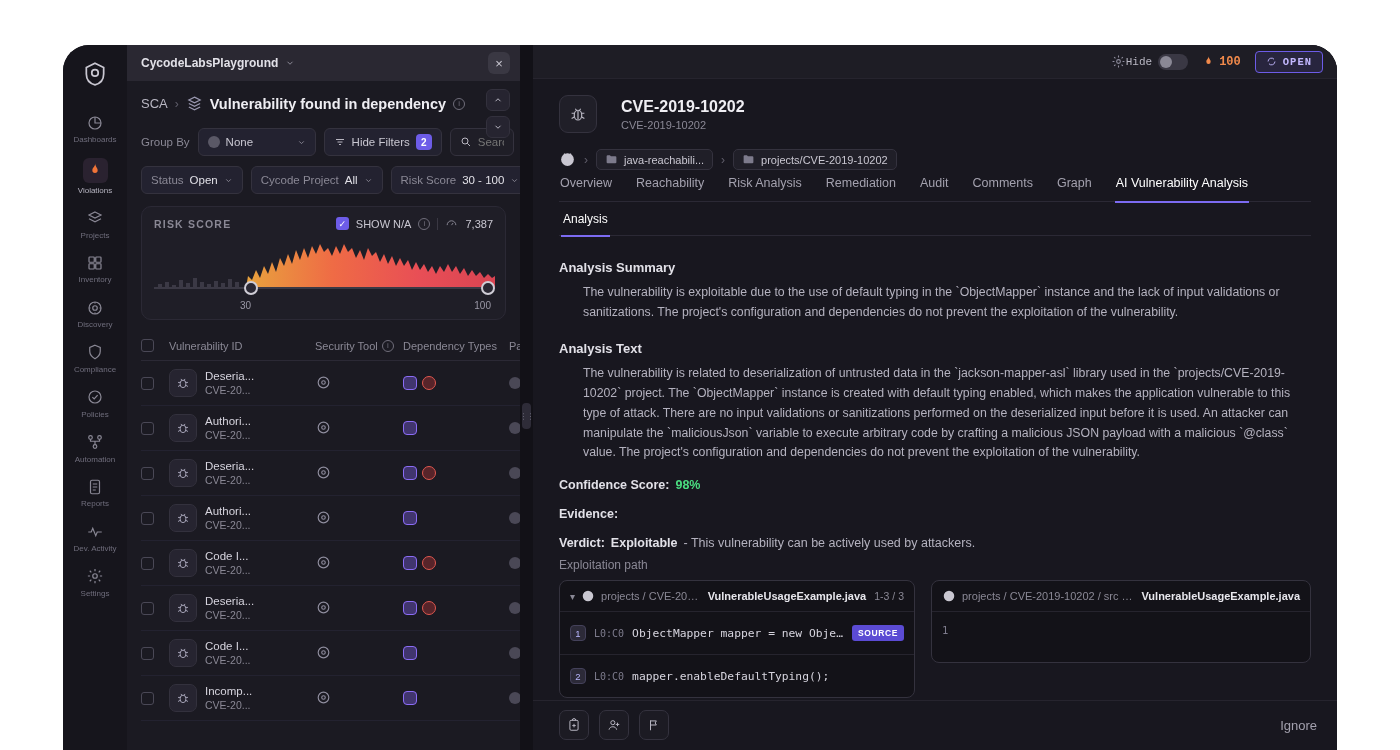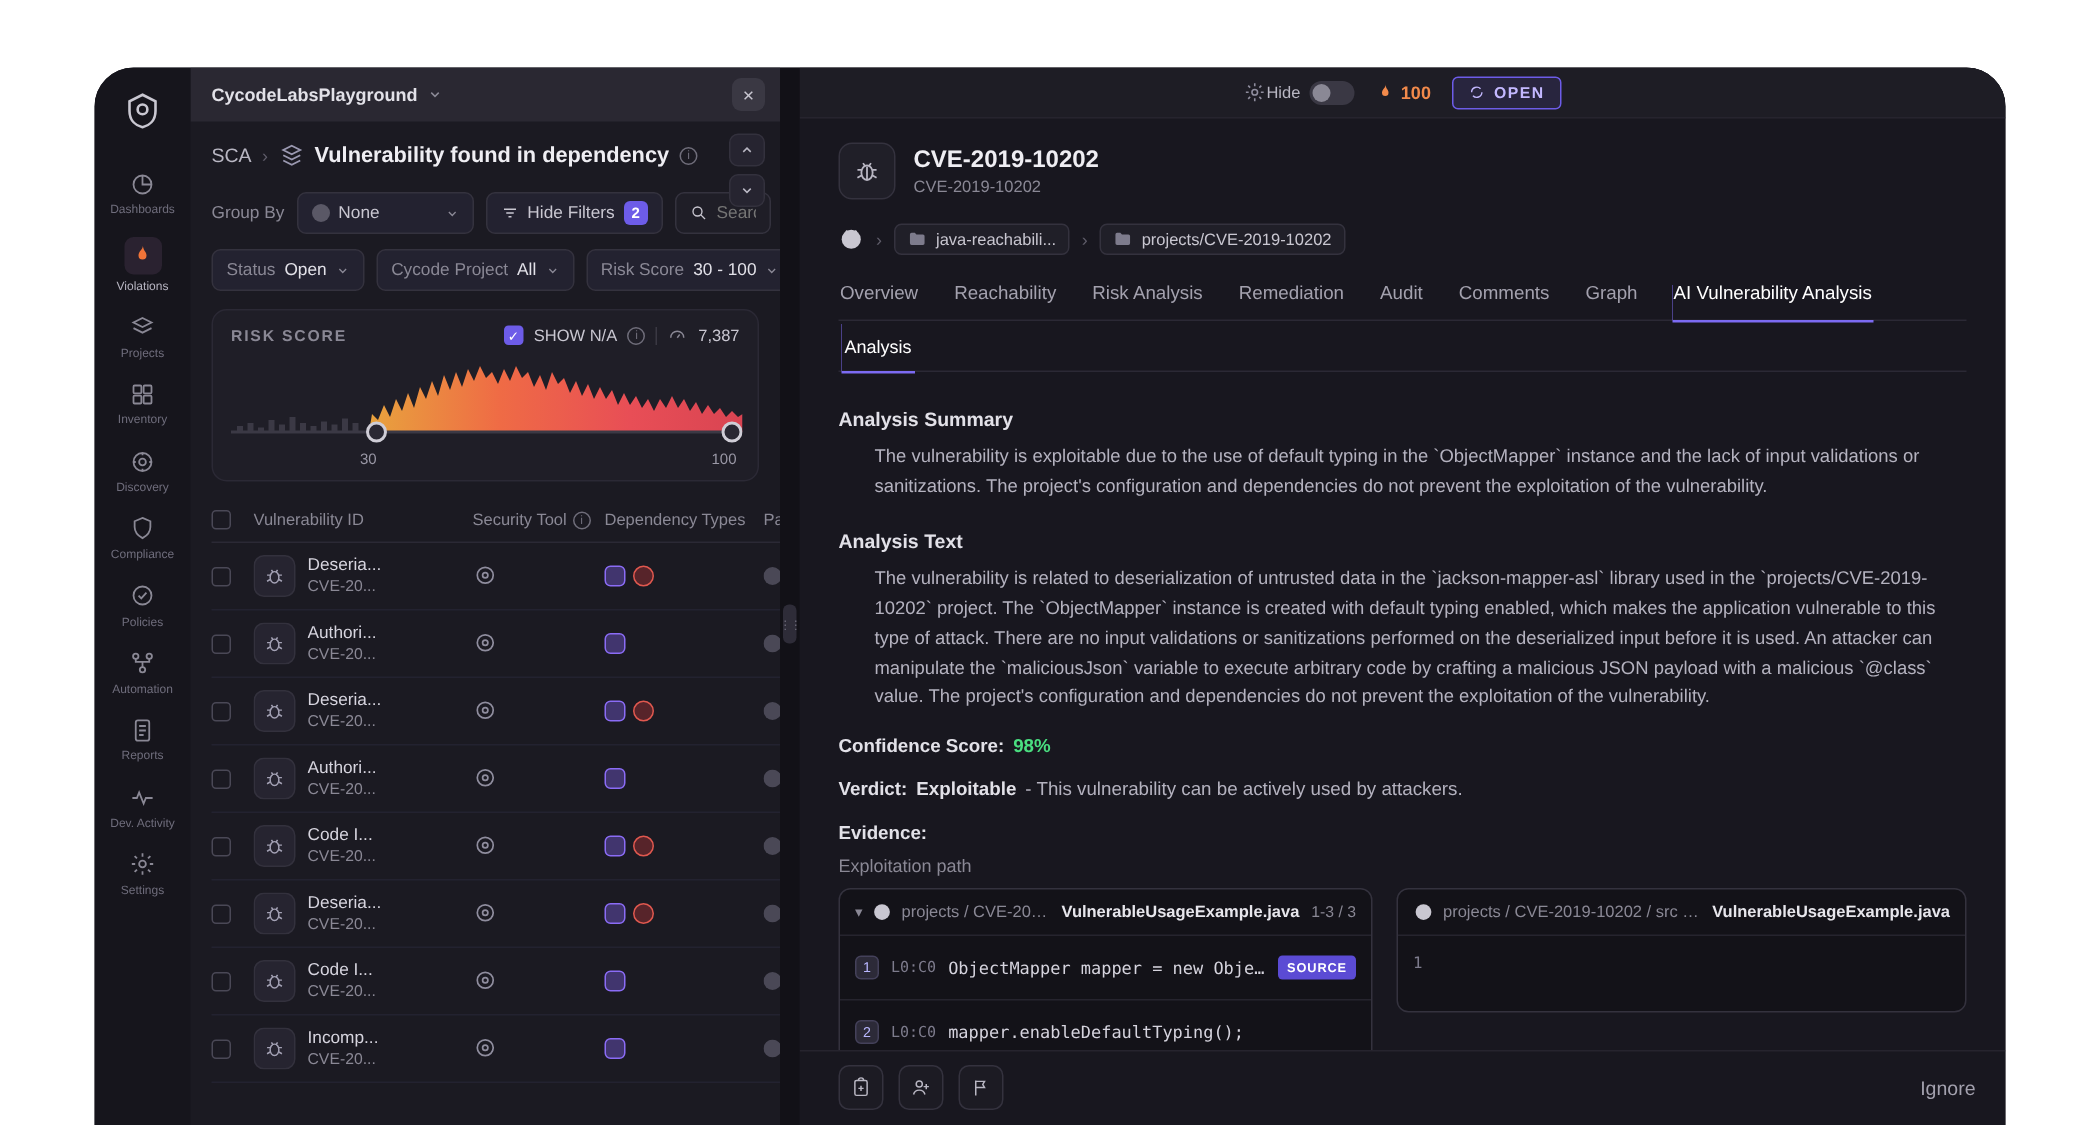--- a/index.html
+++ b/index.html
@@ -79,40 +79,40 @@
   .dep-dot.red { background:#57242a; border:1px solid #e0584f; border-radius:50%; }
   .pkg-ico { width:12px; height:12px; min-width:12px; border-radius:50%; background:#4a4856; }
 
   
   .split { width:13px; background:#121117; flex-shrink:0; position:relative; }
   .split-handle { position:absolute; left:2px; top:358px; width:9px; height:26px; background:#2e2c38; border-radius:4px; cursor:col-resize; display:flex; align-items:center; justify-content:center; color:#6f6d7c; font-size:8px; letter-spacing:-1px; }
   .split-handle::after { content:"⋮⋮"; }
 
   
   .detail { flex:1; min-width:0; background:#18171f; display:flex; flex-direction:column; overflow:hidden; }
-  .detail-topbar { height:34px; flex-shrink:0; background:#1e1d25; border-bottom:1px solid #26242e; display:flex; align-items:center; justify-content:center; padding:0 14px; }
+  .detail-topbar { height:34px; flex-shrink:0; background:#1e1d25; border-bottom:1px solid #26242e; display:flex; align-items:center; justify-content:flex-end; padding:0 14px;font-family:Liberation Mono, monospace; }
   .dt-right { display:flex; align-items:center; gap:14px; }
   .hide-ctl { display:flex; align-items:center; gap:6px; color:#b9b7c3; font-size:11px; cursor:pointer; }
   .toggle { width:30px; height:16px; border-radius:8px; background:#3a3844; position:relative; }
   .toggle::after { content:""; position:absolute; left:2px; top:2px; width:12px; height:12px; border-radius:50%; background:#8a8895; }
   .flame-count { display:flex; align-items:center; gap:4px; color:#f28a4b; font-size:12px; font-weight:bold; }
   .btn-open { display:flex; align-items:center; gap:6px; border:1px solid #6d5ce8; background:rgba(109,92,232,0.13); color:#c3b8ff; border-radius:4px; padding:4px 10px; font-size:10.5px; font-weight:bold; letter-spacing:1px; cursor:pointer; }
 
   .detail-scroll { flex:1; overflow:hidden; padding:16px 26px 0; }
-  .title-row { display:flex; align-items:center; gap:12px; }
+  .title-row { display:flex; align-items:center; gap:24px; }
   .big-bug { width:38px; height:38px; min-width:38px; border:1px solid #34323e; background:#201f28; border-radius:9px; color:#b9b7c3; display:flex; align-items:center; justify-content:center; }
   .d-title { color:#efeef3; font-size:16px; font-weight:bold; }
   .d-sub { color:#8a8895; font-size:11px; margin-top:3px; }
 
   .d-crumbs { display:flex; align-items:center; gap:8px; margin-top:16px; }
   .gh-ico { width:17px; height:17px; color:#c9c7d1; }
   .chip { display:flex; align-items:center; gap:6px; background:#201f28; border:1px solid #34323e; border-radius:5px; padding:3px 8px; color:#c9c7d1; font-size:11px; cursor:pointer; white-space:nowrap; }
   .folder-ico { width:13px; height:13px; color:#7d7b8c; }
 
-  .tabs { display:flex; gap:22px; margin-top:18px; border-bottom:1px solid #2b2935; }
+  .tabs { display:flex; gap:22px; margin-top:6px; border-bottom:1px solid #2b2935; }
   .tab { color:#a3a1ae; font-size:12.5px; padding:0 1px 11px; cursor:pointer; white-space:nowrap; }
   .tab.active { color:#ffffff; box-shadow:0 2px 0 0 #7c6bf2; }
   .subtabs { display:flex; border-bottom:1px solid #2b2935; }
   .subtab { color:#ffffff; font-size:12px; padding:10px 2px 9px; margin-left:2px; box-shadow:0 2px 0 0 #7c6bf2; cursor:pointer; }
 
   .an-h { color:#e2e1e8; font-size:13px; font-weight:bold; margin-top:18px; }
   .an-p { color:#b4b2bf; font-size:12.3px; line-height:1.62; margin-top:8px; max-width:770px;margin-left:24px; }
   .kv { margin-top:15px; font-size:12.5px; display:flex; gap:6px; align-items:baseline; }
   .kv .k { color:#e2e1e8; font-weight:bold; }
   .kv .green { color:#4ade80; font-weight:bold; }
@@ -788,26 +788,26 @@
         <p class="an-p">The vulnerability is exploitable due to the use of default typing in the `ObjectMapper` instance and the lack of input validations or sanitizations. The project's configuration and dependencies do not prevent the exploitation of the vulnerability.</p>
 
         <div class="an-h">Analysis Text</div>
         <p class="an-p">The vulnerability is related to deserialization of untrusted data in the `jackson-mapper-asl` library used in the `projects/CVE-2019-10202` project. The `ObjectMapper` instance is created with default typing enabled, which makes the application vulnerable to this type of attack. There are no input validations or sanitizations performed on the deserialized input before it is used. An attacker can manipulate the `maliciousJson` variable to execute arbitrary code by crafting a malicious JSON payload with a malicious `@class` value. The project's configuration and dependencies do not prevent the exploitation of the vulnerability.</p>
 
         <div class="kv">
           <span class="k">Confidence Score:</span>
           <span class="green">98%</span>
         </div>
         <div class="kv">
+          <span class="k">Evidence:</span>
+        </div>
+        <div class="kv">
           <span class="k">Verdict:</span>
           <span class="white-b">Exploitable</span>
           <span class="rest">- This vulnerability can be actively used by attackers.</span>
-        </div>
-        <div class="kv">
-          <span class="k">Evidence:</span>
         </div>
         <div class="exp-label">Exploitation path</div>
 
         <div class="code-row">
 
           <div class="code-panel left">
             <div class="cp-head">
               <span class="caret">▾</span>
               <span class="gh-ico" style="width:14px;height:14px;">
                   <svg class="i" width="14" height="14" viewBox="0 0 24 24" fill="currentColor">

